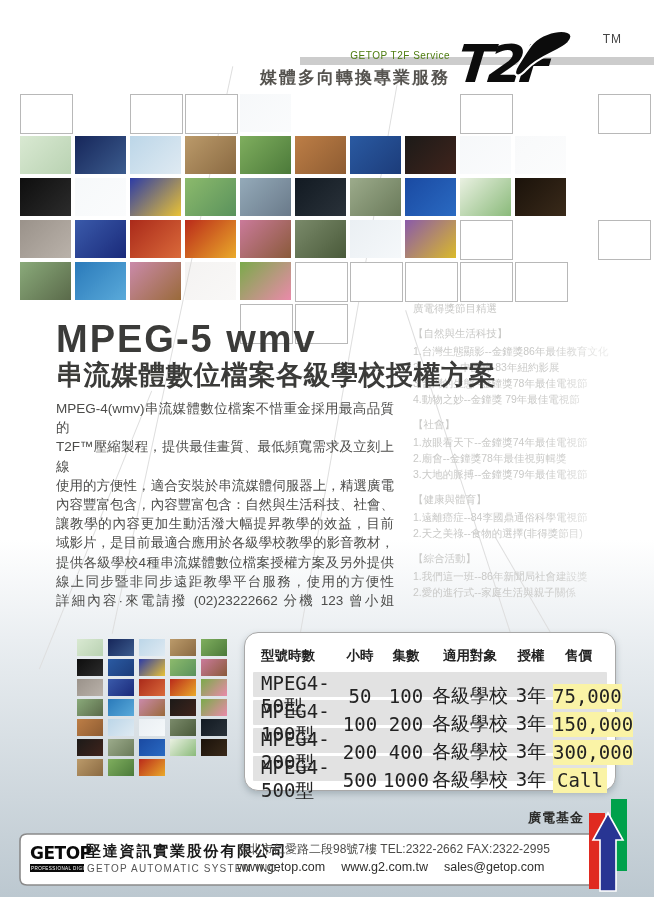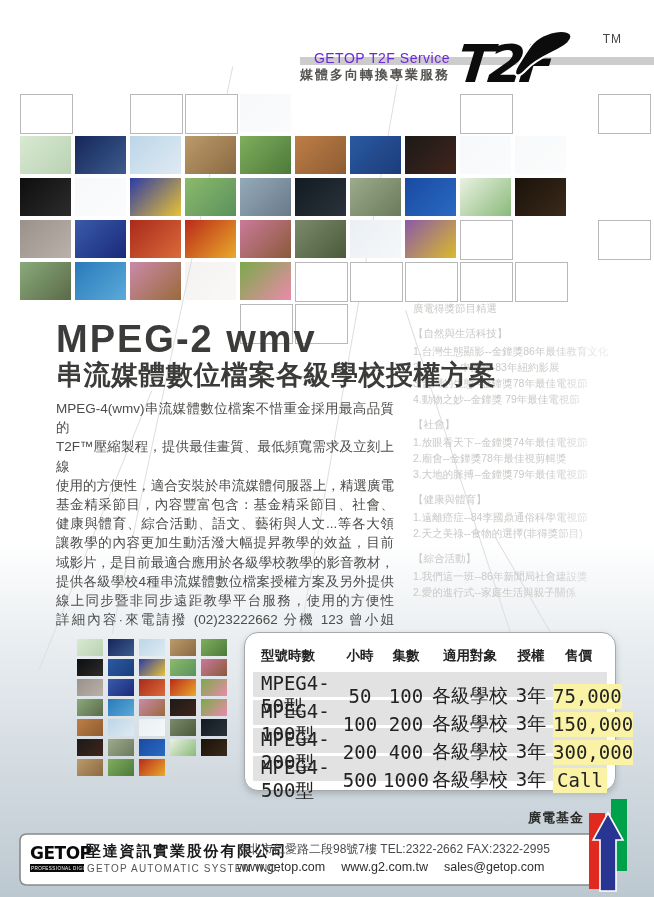--- a/index.html
+++ b/index.html
@@ -6,23 +6,23 @@
   body{width:654px;background:#888;}
   .page{position:relative;width:654px;height:897px;background:#ffffff;overflow:hidden;
         font-family:"Liberation Sans",sans-serif;color:#3b3b39;}
   
   .bg-grad{position:absolute;left:0;top:540px;width:654px;height:357px;z-index:0;
     background:linear-gradient(180deg,rgba(232,237,241,0) 0%,rgba(214,222,228,0.55) 30%,#bcc8d0 100%);}
   
   .dline{position:absolute;width:1px;background:#dedede;z-index:1;}
   
   .band{position:absolute;left:300px;right:0;top:57px;height:8px;background:#cccccc;z-index:2;}
-  .svc1{position:absolute;left:250px;top:50px;width:200px;text-align:right;font-size:14px;
-        color:#6d28d9;letter-spacing:.5px;z-index:3;}
-  .svc2{position:absolute;left:250px;top:66px;width:200px;text-align:right;font-size:13px;
+  .svc1{position:absolute;left:250px;top:50px;width:200px;text-align:right;font-size:10px;
+        color:#4d7c0f;letter-spacing:.5px;z-index:3;}
+  .svc2{position:absolute;left:250px;top:66px;width:200px;text-align:right;font-size:17px;
         font-weight:bold;color:#55534f;letter-spacing:2px;z-index:3;}
   .t2f{position:absolute;left:458px;top:34px;width:160px;height:64px;z-index:4;}
   .t2f .letters{font-family:"DejaVu Sans",sans-serif;font-style:italic;font-weight:900;
         font-size:52px;line-height:60px;color:#0c0c0c;letter-spacing:-5px;transform:skewX(-6deg);}
   .t2f .tm{position:absolute;right:-4px;top:-2px;font-size:12px;color:#444;letter-spacing:1px;}
   .t2f svg{position:absolute;left:34px;top:-4px;}
   
   .montage{position:absolute;left:0;top:0;width:654px;height:400px;z-index:2;}
   .cell{position:absolute;width:51px;height:38px;}
   .cell.empty{background:#fff;border:1px solid #b8b8b8;}
@@ -143,29 +143,28 @@
       <div class="cell" style="left: 240px; top: 262px; background: linear-gradient(135deg, rgb(122, 170, 74), rgb(234, 138, 170));"></div>
       <div class="cell empty" style="left: 295px; top: 262px;"></div>
       <div class="cell empty" style="left: 350px; top: 262px;"></div>
       <div class="cell empty" style="left: 405px; top: 262px;"></div>
       <div class="cell empty" style="left: 460px; top: 262px;"></div>
       <div class="cell empty" style="left: 515px; top: 262px;"></div>
       <div class="cell empty" style="left: 240px; top: 304px;"></div>
       <div class="cell empty" style="left: 295px; top: 304px;"></div>
     </div>
 
-  <div class="title1">MPEG-2 wmv</div>
+  <div class="title1">MPEG-5 wmv</div>
   <div class="title2">串流媒體數位檔案各級學校授權方案</div>
 
   <div class="bodytext">
       <div class="ln">MPEG-4(wmv)串流媒體數位檔案不惜重金採用最高品質的</div>
       <div class="ln">T2F™壓縮製程，提供最佳畫質、最低頻寬需求及立刻上線</div>
       <div class="ln">使用的方便性，適合安裝於串流媒體伺服器上，精選廣電</div>
-      <div class="ln">基金精采節目，內容豐富包含：基金精采節目、社會、</div>
-      <div class="ln">健康與體育、綜合活動、語文、藝術與人文...等各大領</div>
+      <div class="ln">內容豐富包含，內容豐富包含：自然與生活科技、社會、</div>
       <div class="ln">讓教學的內容更加生動活潑大幅提昇教學的效益，目前</div>
       <div class="ln">域影片，是目前最適合應用於各級學校教學的影音教材，</div>
       <div class="ln">提供各級學校4種串流媒體數位檔案授權方案及另外提供</div>
       <div class="ln">線上同步暨非同步遠距教學平台服務，使用的方便性</div>
       <div class="ln">詳細內容·來電請撥 (02)23222662 分機 123 曾小姐</div>
     </div>
 
   <div class="awards">
     <div class="lbl">廣電得獎節目精選</div>
     <div id="award-secs">

